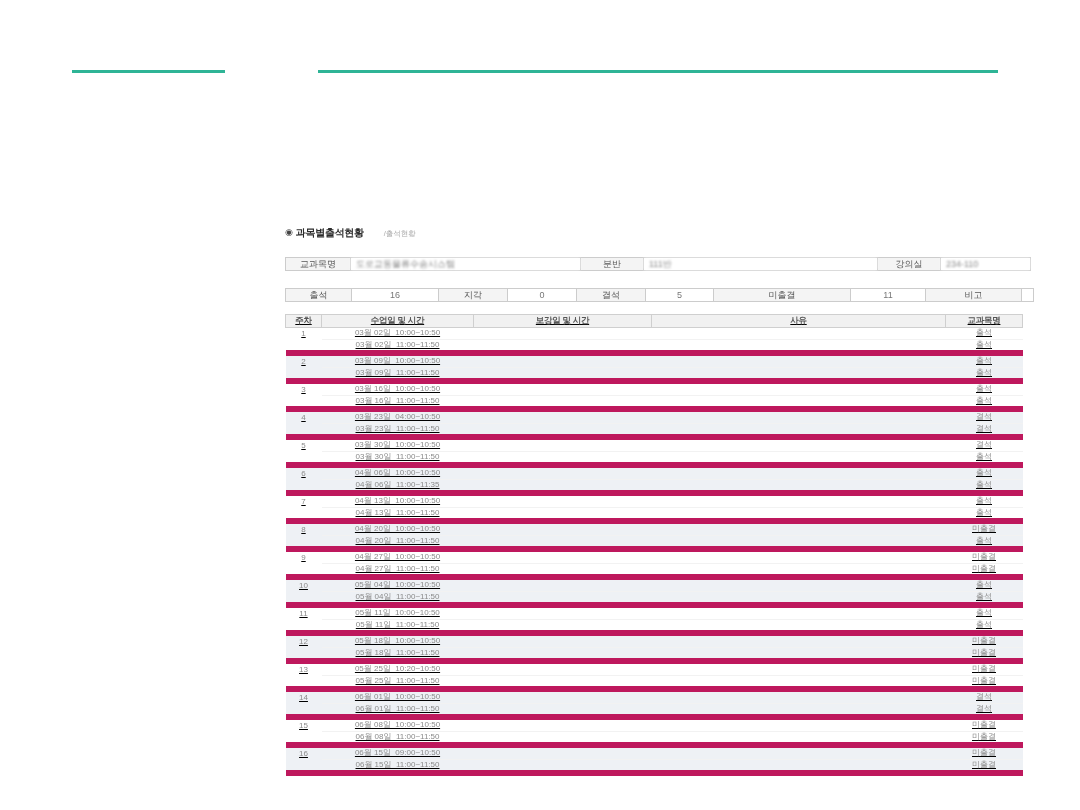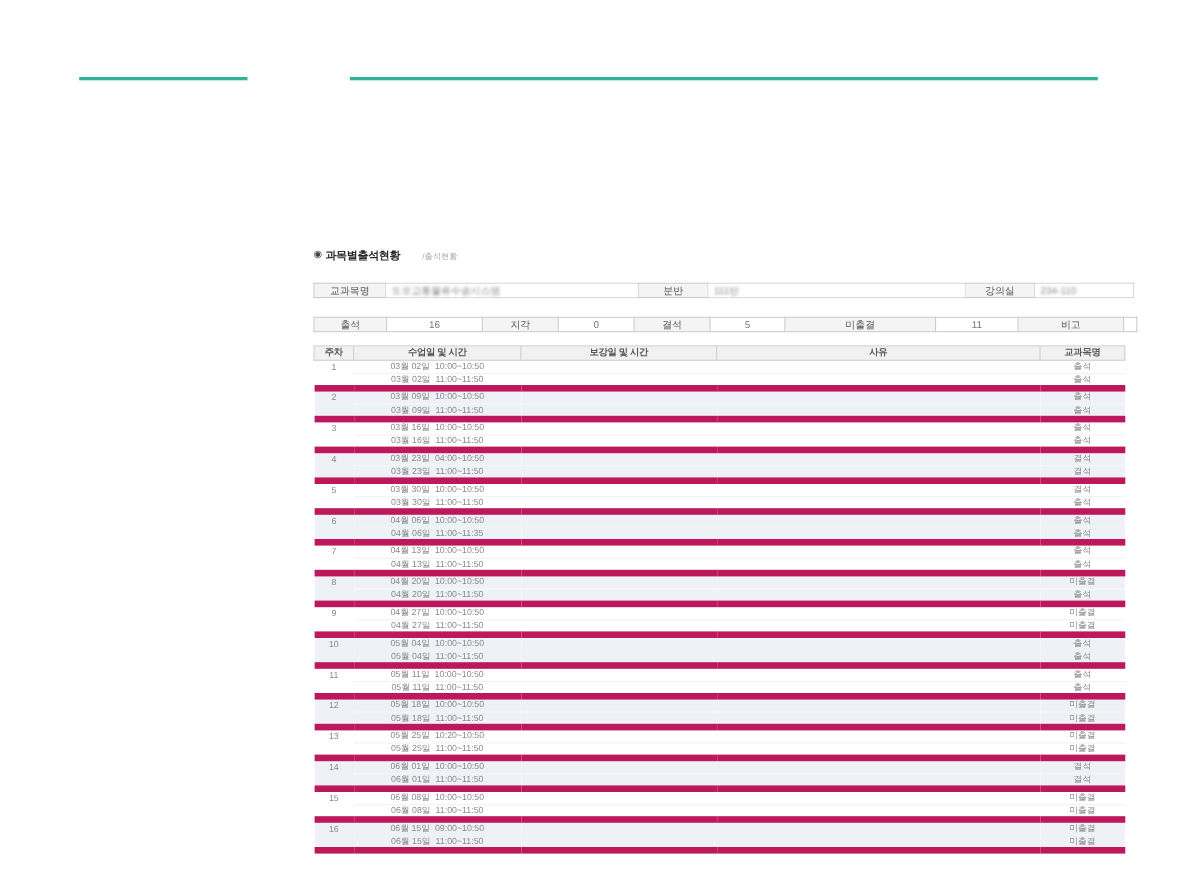--- a/index.html
+++ b/index.html
@@ -10,21 +10,21 @@
   .rule.right{left:318px;width:680px;}
 
   .title-row{position:absolute;left:285px;top:222px;white-space:nowrap;}
   .bullet{font-size:9px;color:#444;margin-right:3px;vertical-align:1px;}
   .page-title{font-size:10px;font-weight:bold;color:#2b2b2b;letter-spacing:-0.3px;}
   .title-suffix{font-size:7.5px;color:#aaa;margin-left:20px;}
 
   table.tbl{border-collapse:collapse;table-layout:fixed;position:absolute;}
   .info{left:285px;top:257px;width:745px;}
   .summary{left:285px;top:288px;width:748px;}
-  .main{left:285px;top:314px;width:737px;}
+  .main{left:285px;top:314px;width:737px;text-decoration:underline;}
 
   .info td,.summary td{border:1px solid #ccc;height:12px;padding:0 5px;font-size:9px;
         line-height:12px;overflow:hidden;white-space:nowrap;}
   td.lbl{background:#f4f4f4;text-align:center;color:#555;padding:0 2px;}
   td.val{color:#777;text-align:left;background:#fff;}
   .summary td.val{text-align:center;}
   .anon{filter:blur(1.3px);opacity:.85;}
 
   .main th{background:#f1f1f1;border:1px solid #cfcfcf;height:12px;padding:0;
         font-size:8.5px;font-weight:bold;color:#555;letter-spacing:-0.3px;}

